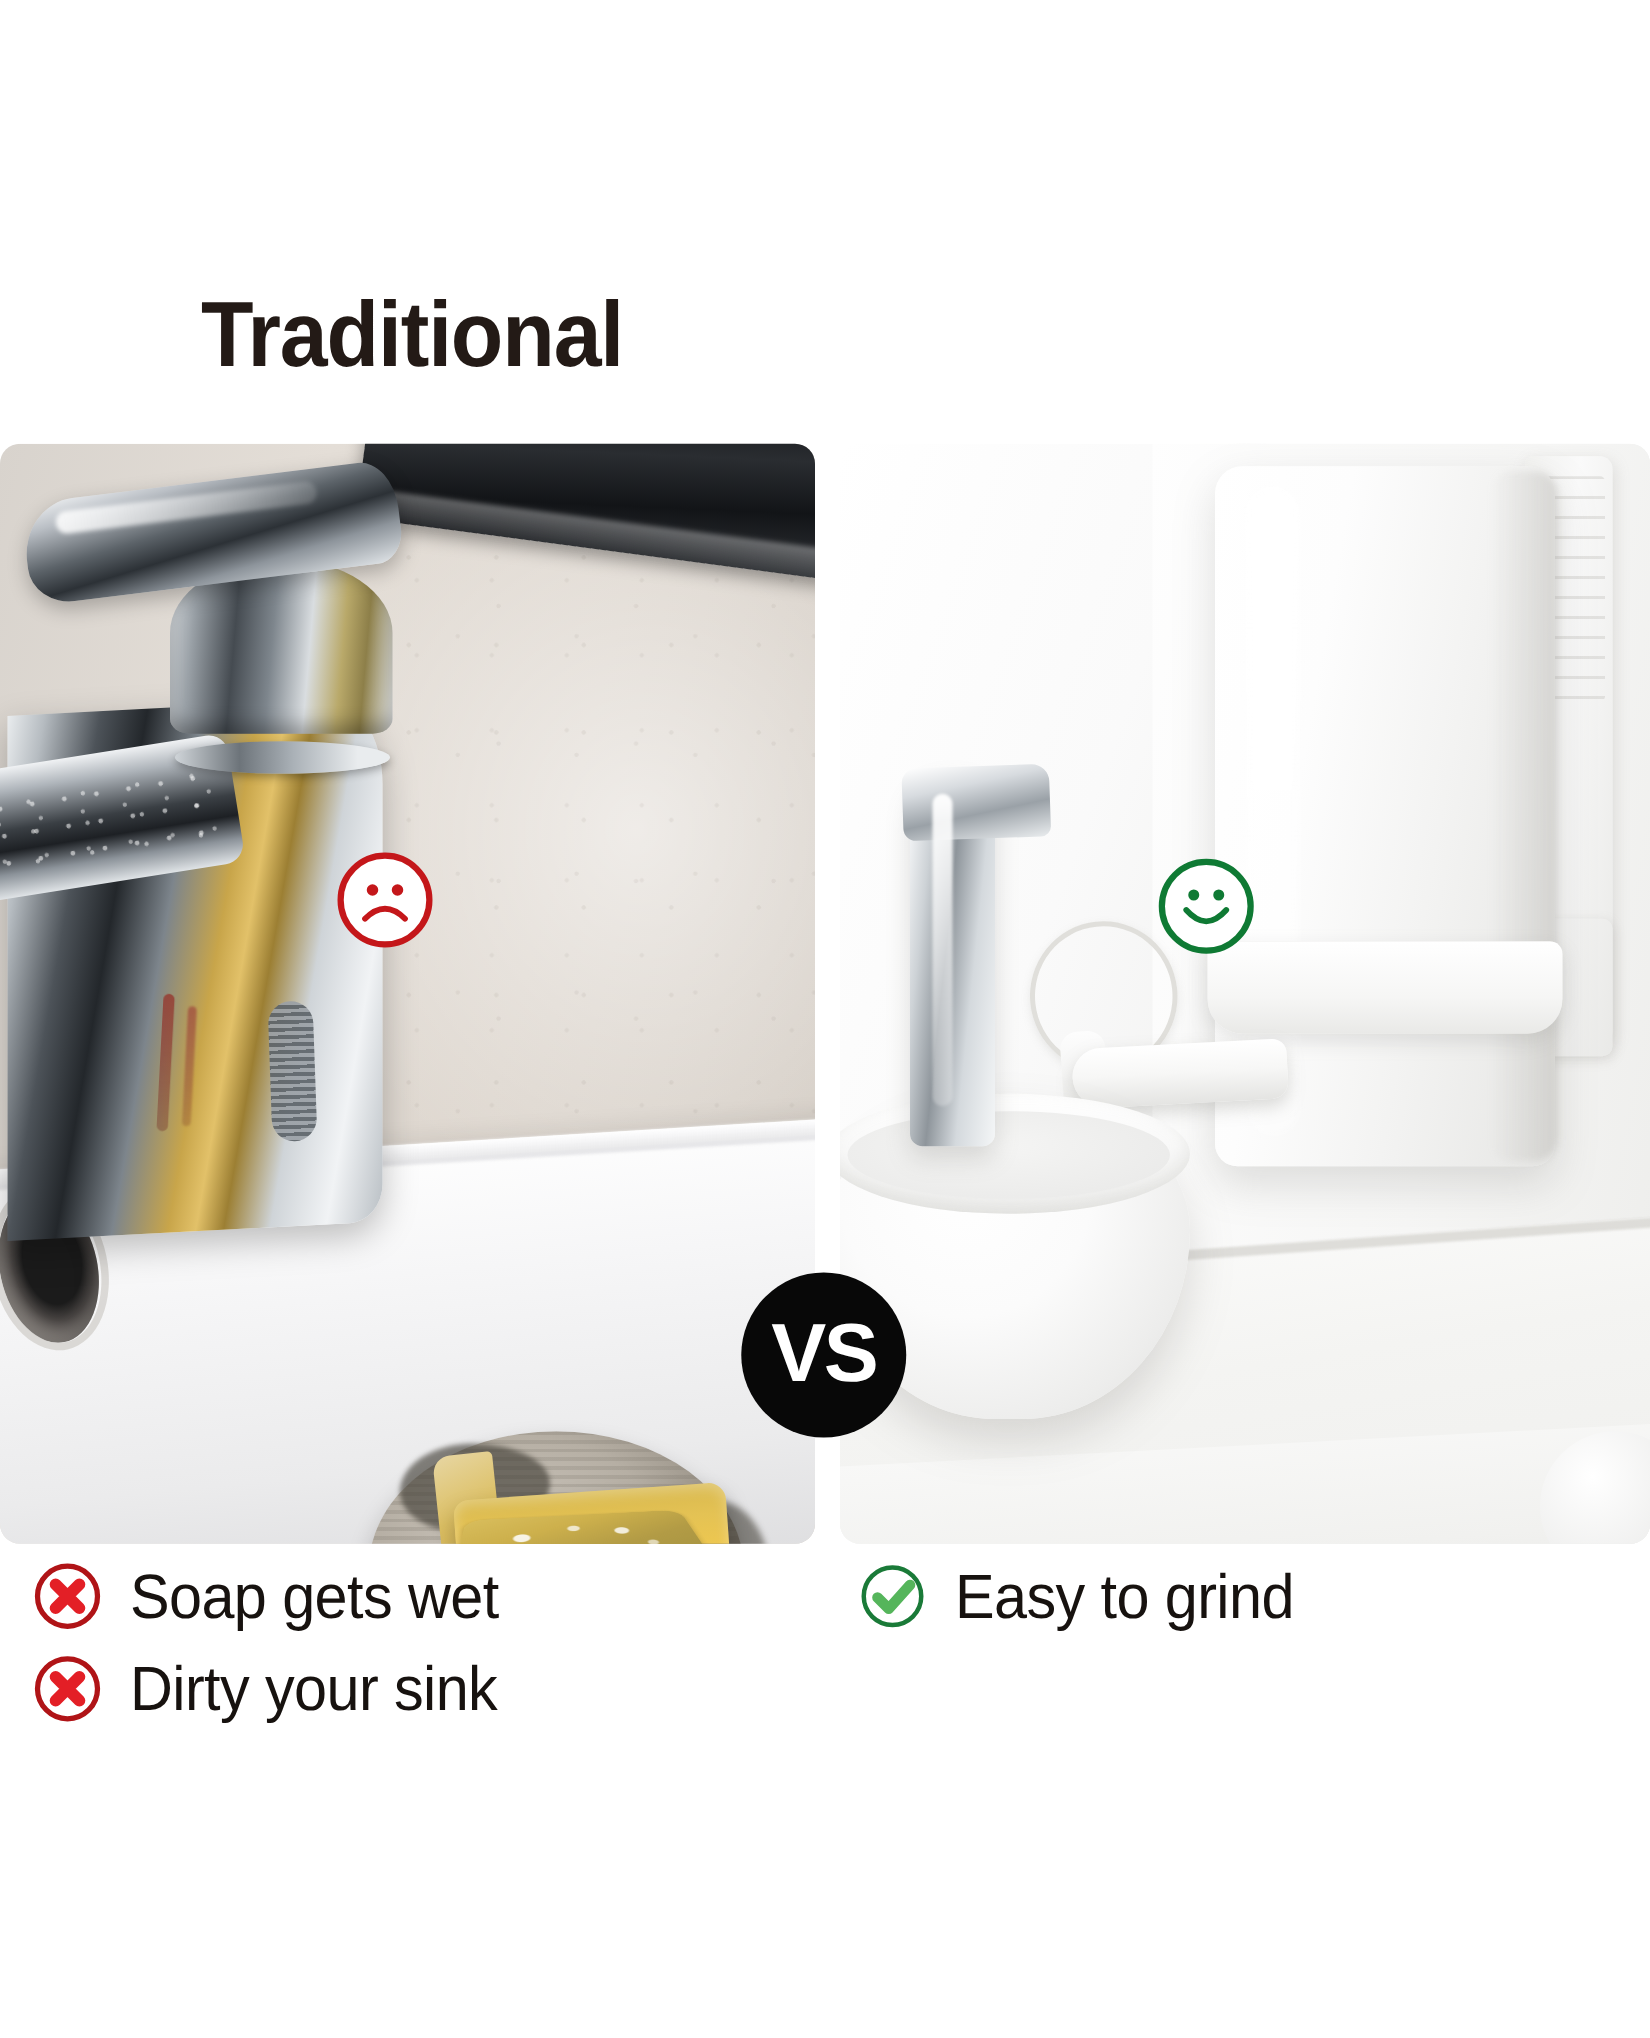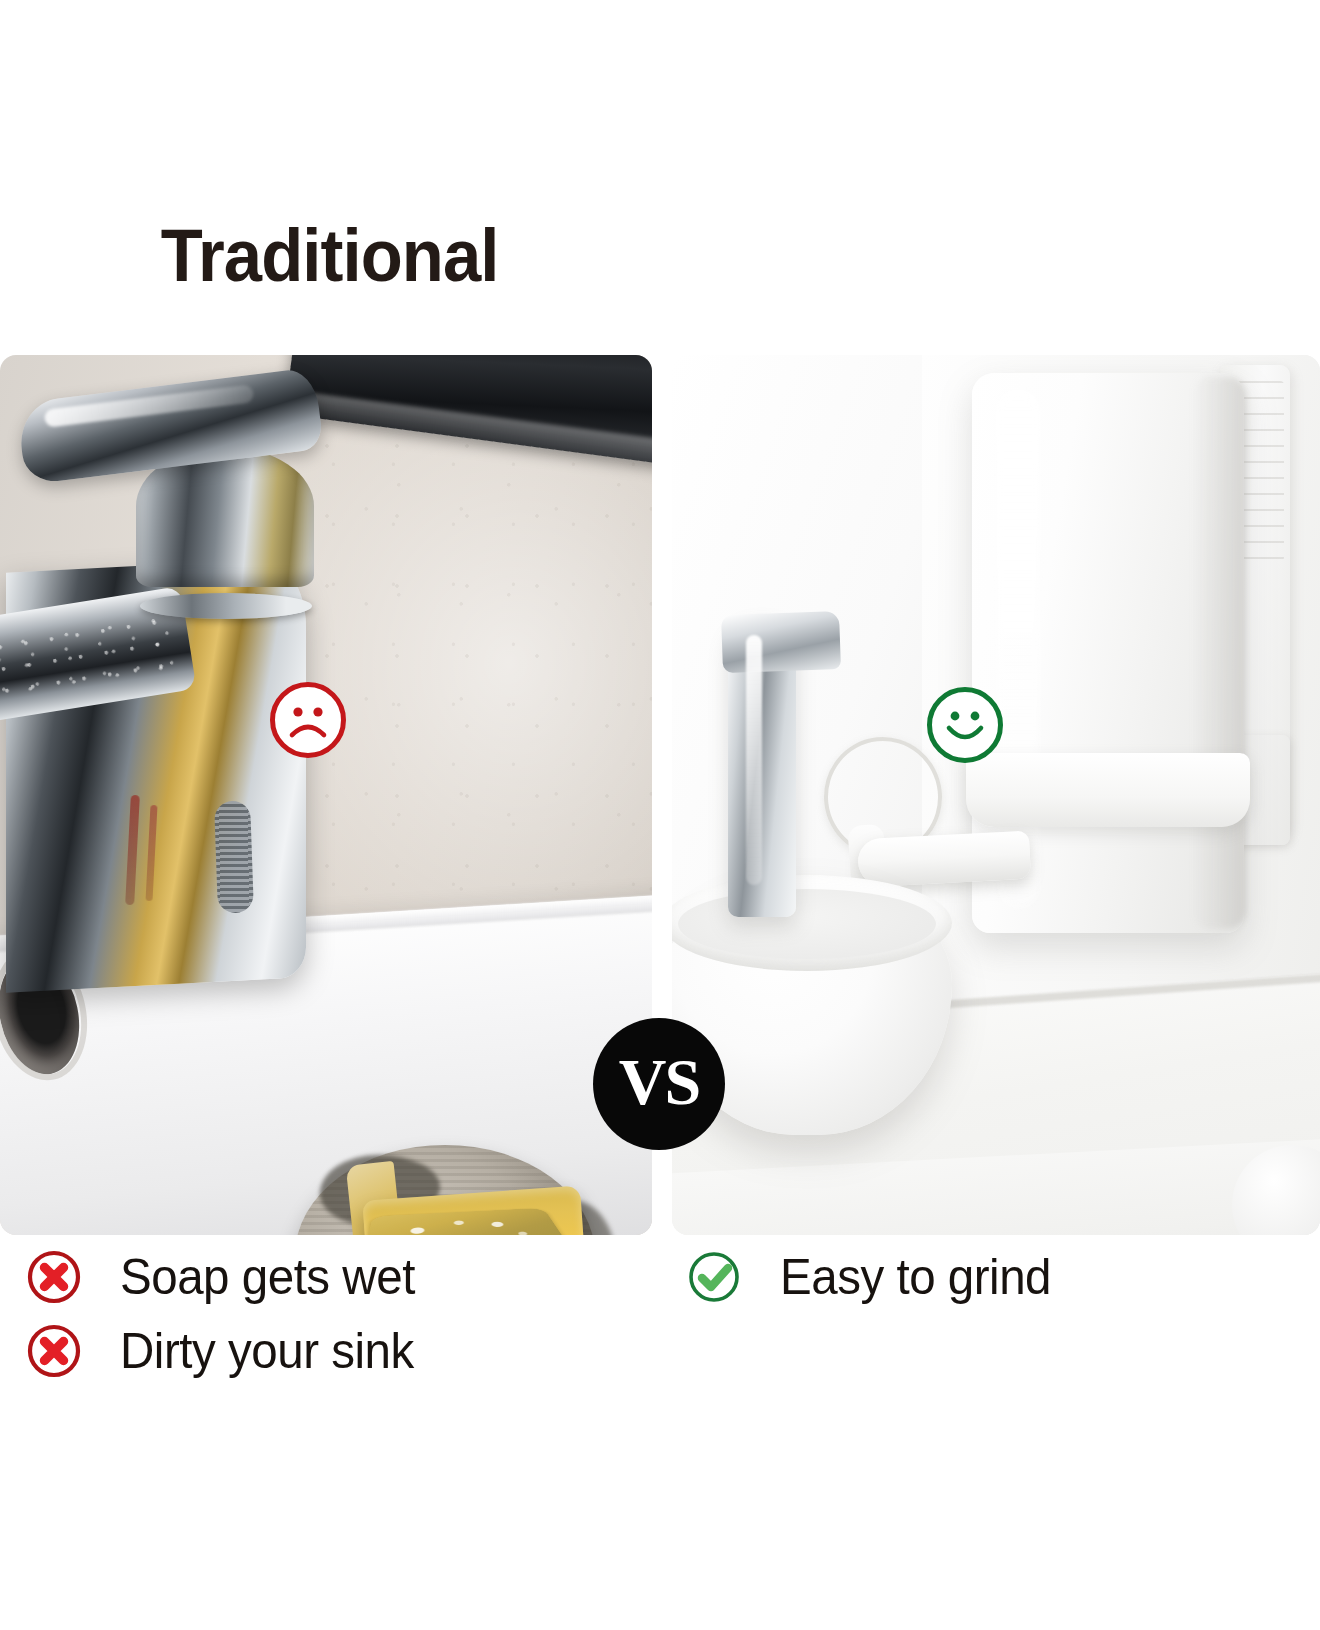--- a/index.html
+++ b/index.html
@@ -18,21 +18,21 @@
   .page {
     position: relative;
     width: 1320px;
     height: 1630px;
     background: #ffffff;
   }
 
   
   .titles {
     position: absolute;
-    top: 0;
+    top: 12px;
     left: 0;
     width: 1320px;
     height: 355px;
     display: flex;
   }
   .title-cell {
     width: 660px;
     display: flex;
     align-items: flex-end;
     justify-content: center;
@@ -648,21 +648,21 @@
     height: 132px;
     border-radius: 50%;
     background: #080808;
     display: flex;
     align-items: center;
     justify-content: center;
     z-index: 8;
   }
   .vs-text {
     color: #ffffff;
-    font-family: Liberation Serif, serif;
+    font-family: Liberation Sans, sans-serif;
     font-weight: bold;
     font-size: 66px;
     line-height: 1;
     letter-spacing: -2px;
     transform: translateY(-2px);
   }
 
   
   .lists {
     position: absolute;
@@ -677,21 +677,21 @@
     box-sizing: border-box;
   }
   .list-col-left  { padding-left: 26px; }
   .list-col-right { padding-left: 686px; }
   .lists .list-col-right { padding-left: 26px; }
 
   .bullet-row {
     display: flex;
     align-items: center;
     height: 74px;
-    gap: 38px;
+    gap: 22px;
   }
   .bullet-icon {
     flex: 0 0 auto;
     width: 56px;
     height: 56px;
     display: block;
   }
   .bullet-label {
     font-family: "Liberation Sans", sans-serif;
     font-size: 50px;

